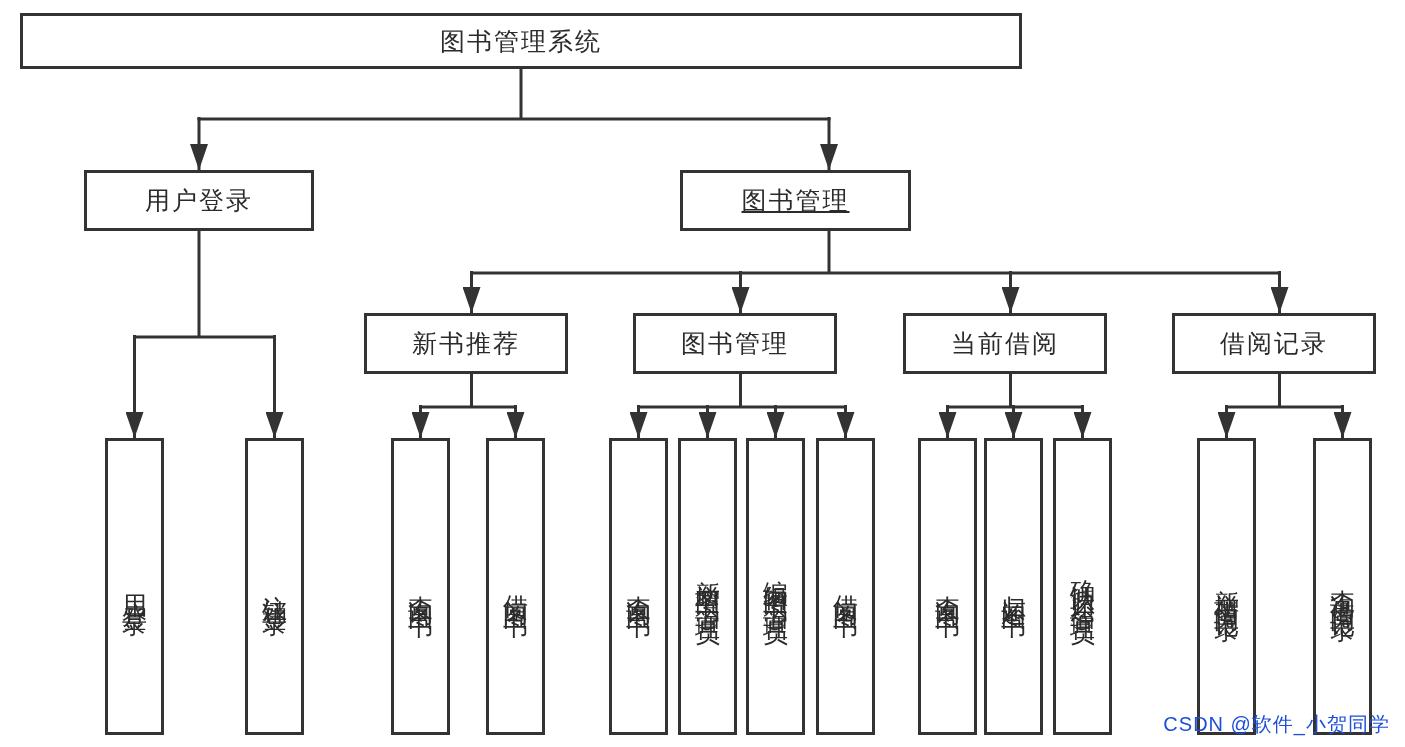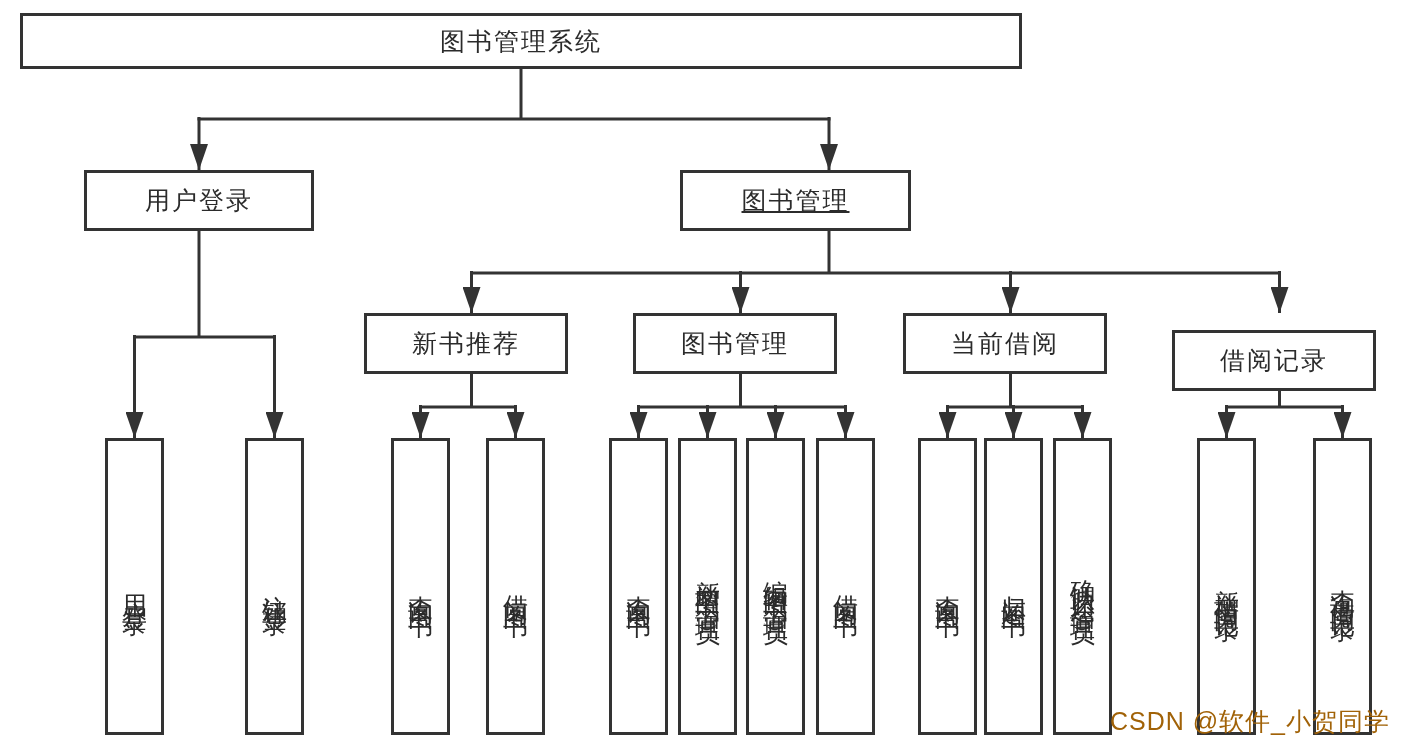--- a/index.html
+++ b/index.html
@@ -21,31 +21,31 @@
   
   .n-root{left:20px;top:13px;width:1002px;height:56px;}
   
   .n-userlogin{left:84px;top:170px;width:230px;height:61px;}
   .n-bookmgmt{left:680px;top:170px;width:231px;height:61px;text-decoration:underline;}
   
   .n-l3{top:313px;width:204px;height:61px;}
   .n-newbook{left:364px;}
   .n-borrow{left:633px;}
   .n-current{left:903px;justify-content:center;}
-  .n-records{left:1172px;margin-top:17px;}
+  .n-records{left:1172px;}
   
   .leaf{top:438px;width:59px;height:297px;}
   .l-a1{left:105px;} .l-a2{left:245px;}
   .l-b1{left:391px;} .l-b2{left:486px;}
   .l-c1{left:609px;} .l-c2{left:678px;} .l-c3{left:746px;} .l-c4{left:816px;}
   .l-d1{left:918px;} .l-d2{left:984px;} .l-d3{left:1053px;}
   .l-e1{left:1197px;} .l-e2{left:1313px;}
   #watermark{
     position:absolute;right:15px;bottom:9px;z-index:10;
-    font-size:25px;color:#a16207;letter-spacing:1px;
+    font-size:20px;color:#1d4ed8;letter-spacing:1px;
   }
   line{stroke:#333333;stroke-width:3;}
 </style>
 </head>
 <body>
 
 <div id="stage">
 
   <svg id="connectors" viewBox="0 0 1405 747" xmlns="http://www.w3.org/2000/svg">
     <defs>

